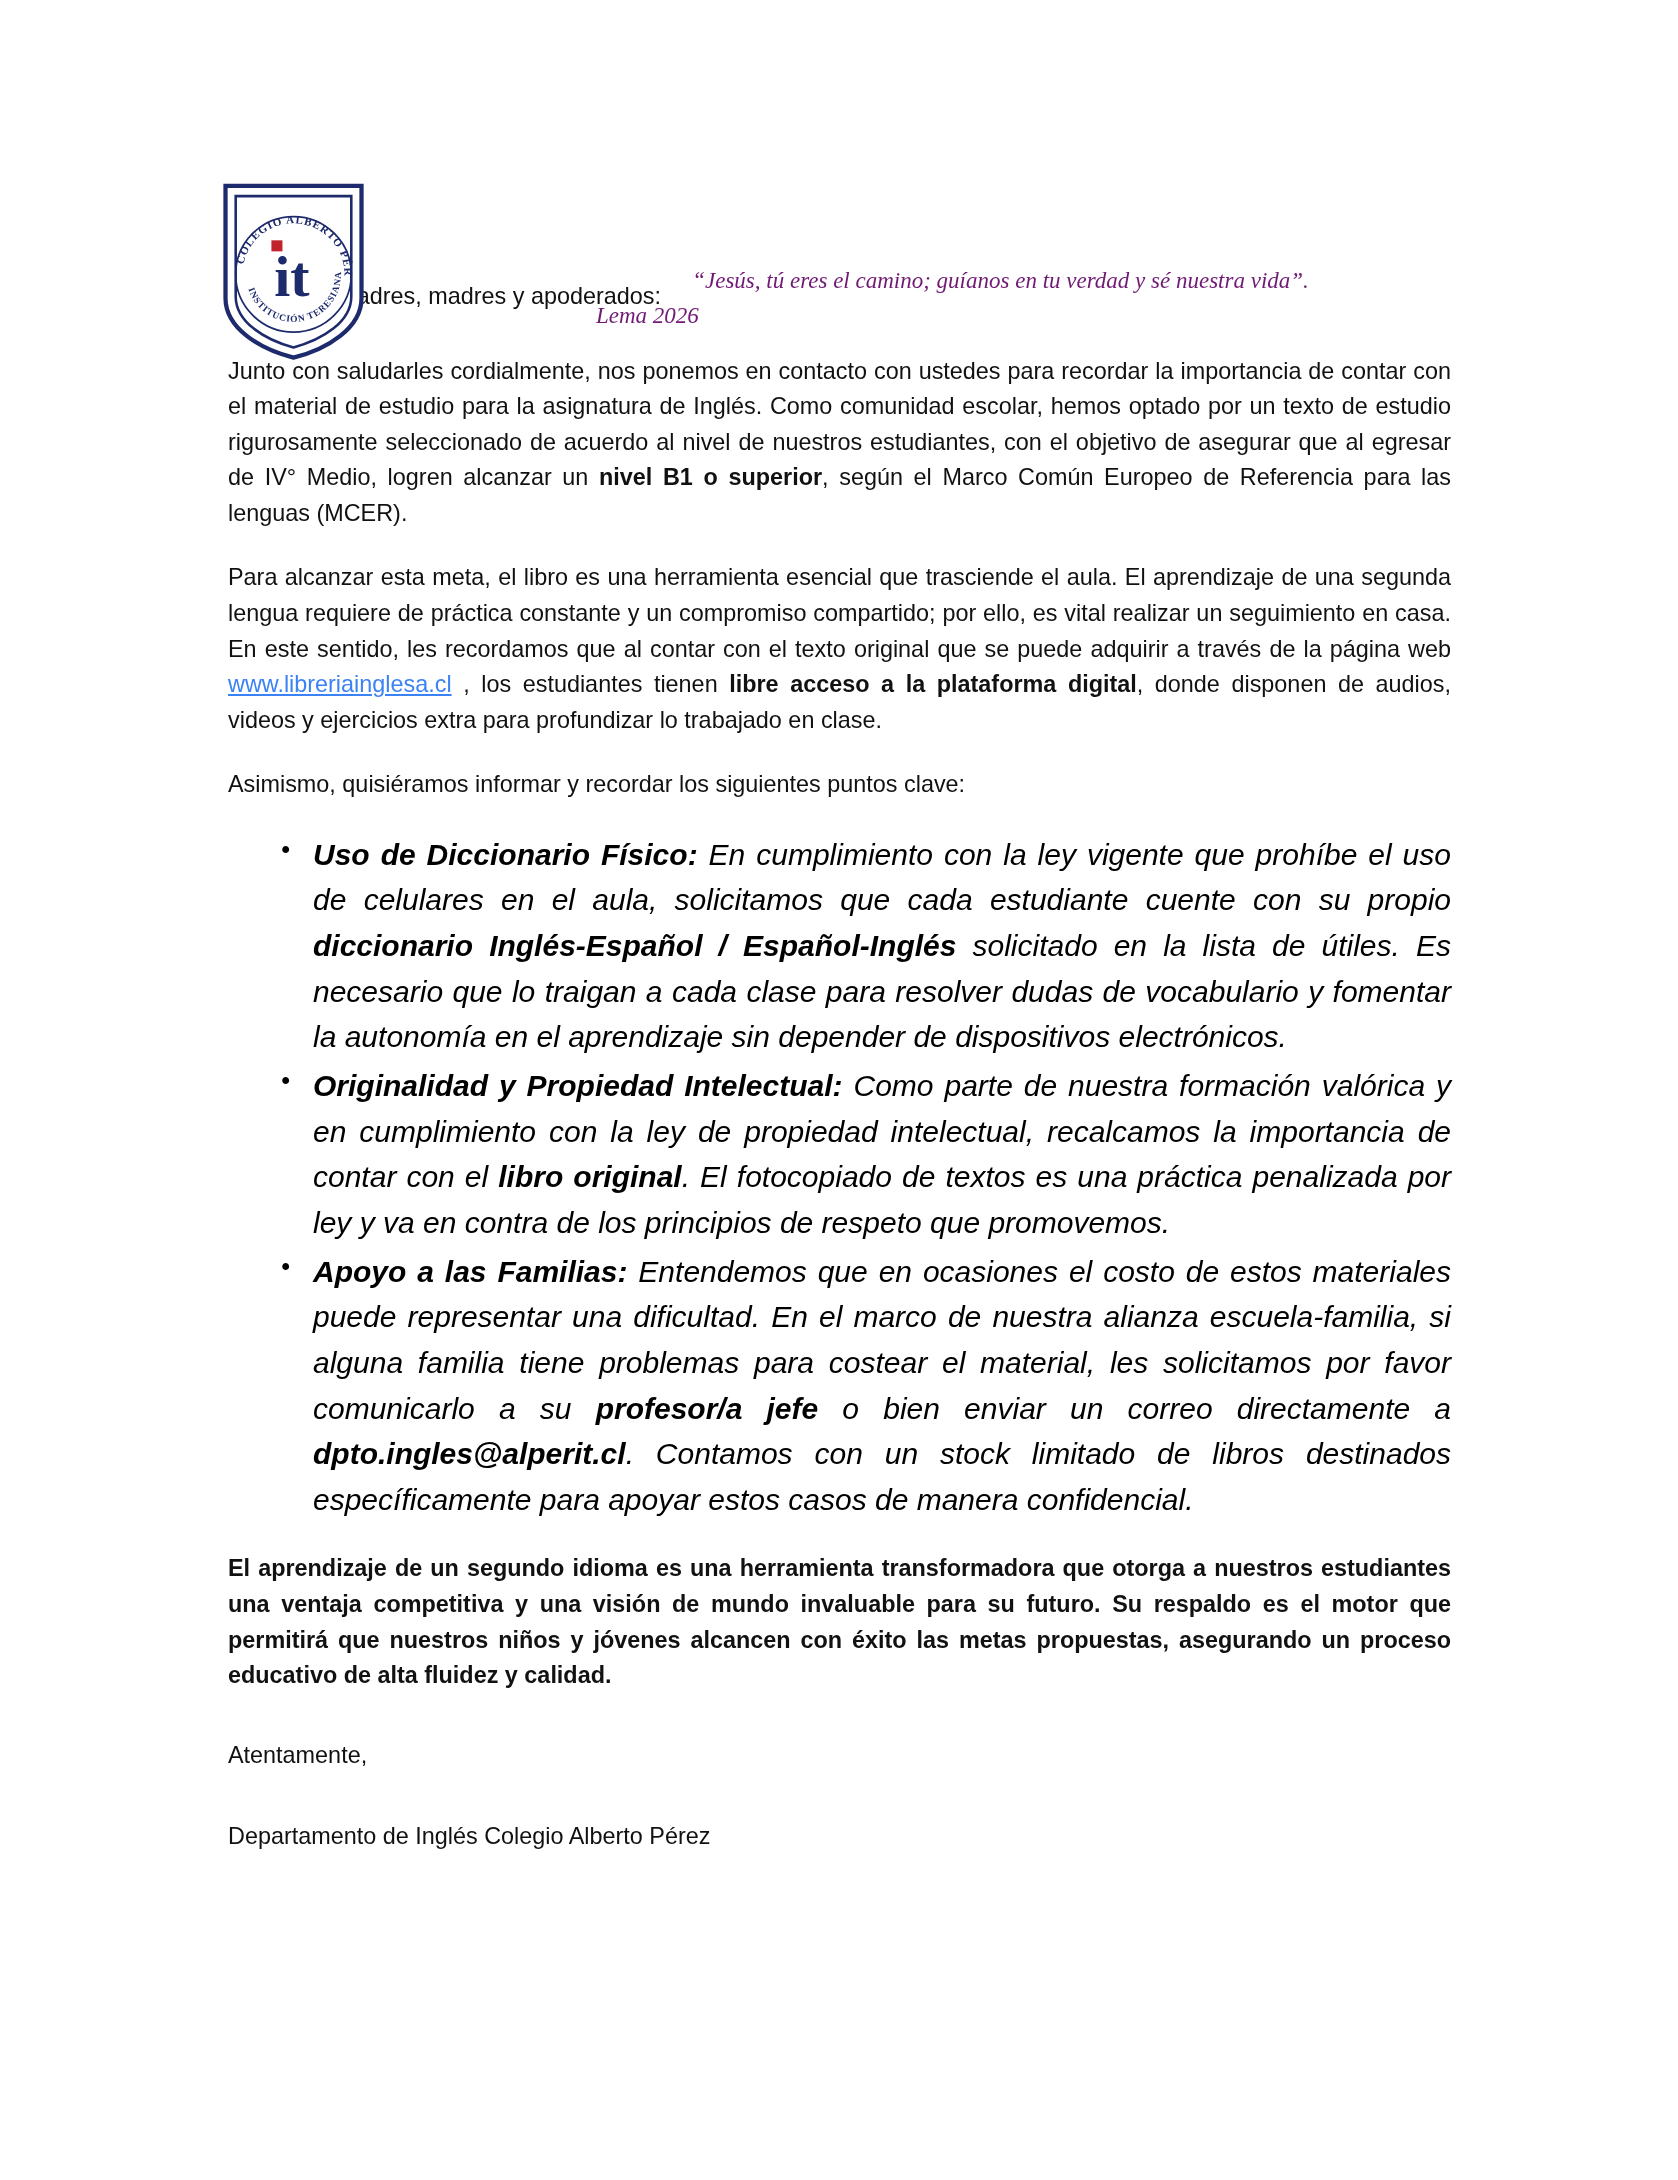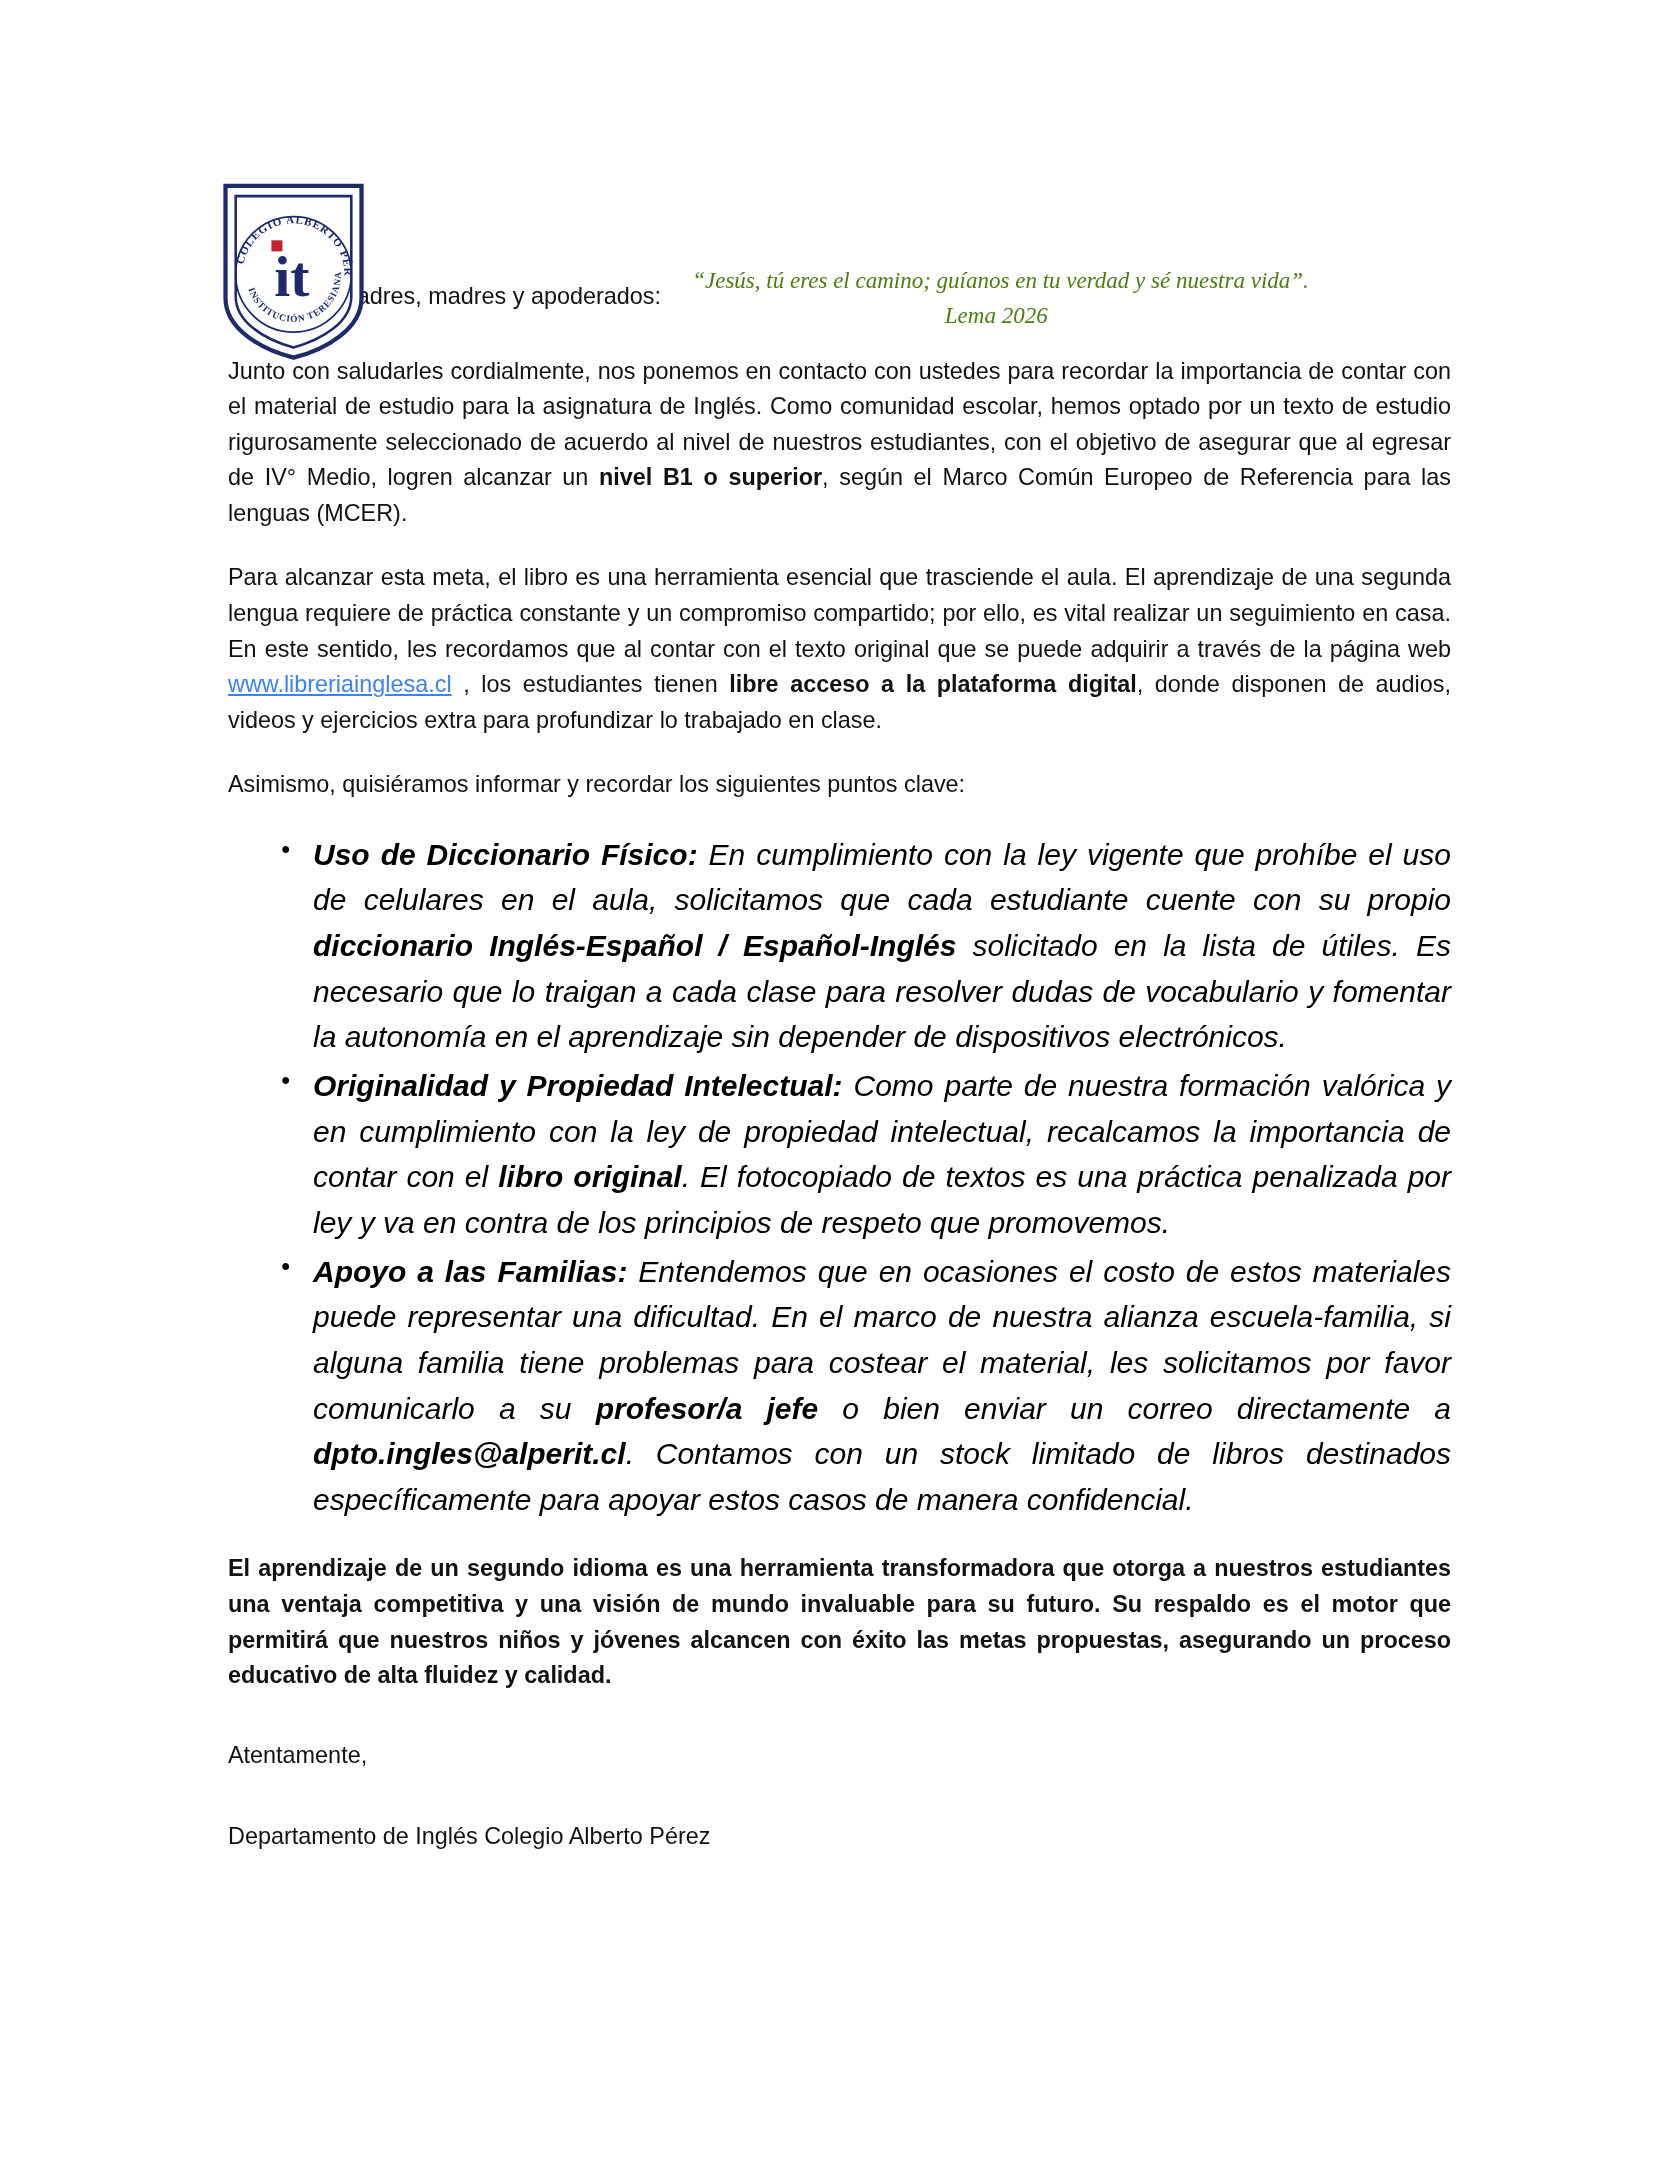--- a/index.html
+++ b/index.html
@@ -40,26 +40,26 @@
 
   .motto {
     position: absolute;
     left: 596px;
     top: 264px;
     width: 809px;
     text-align: center;
     font-family: "Liberation Serif", serif;
     font-style: italic;
     font-size: 23px;
-    color: #4d7c0f;
+    color: #701a75;
     line-height: 1.45;
   }
   .motto .lema {
     display: block;
-    text-align: center;
+    text-align: left;
     padding-right: 8.5px;
     margin-top: 1.7px;
   }
 
   
   .content {
     padding: 0 228px 0 228px;
     box-sizing: border-box;
   }
   .content-inner {

